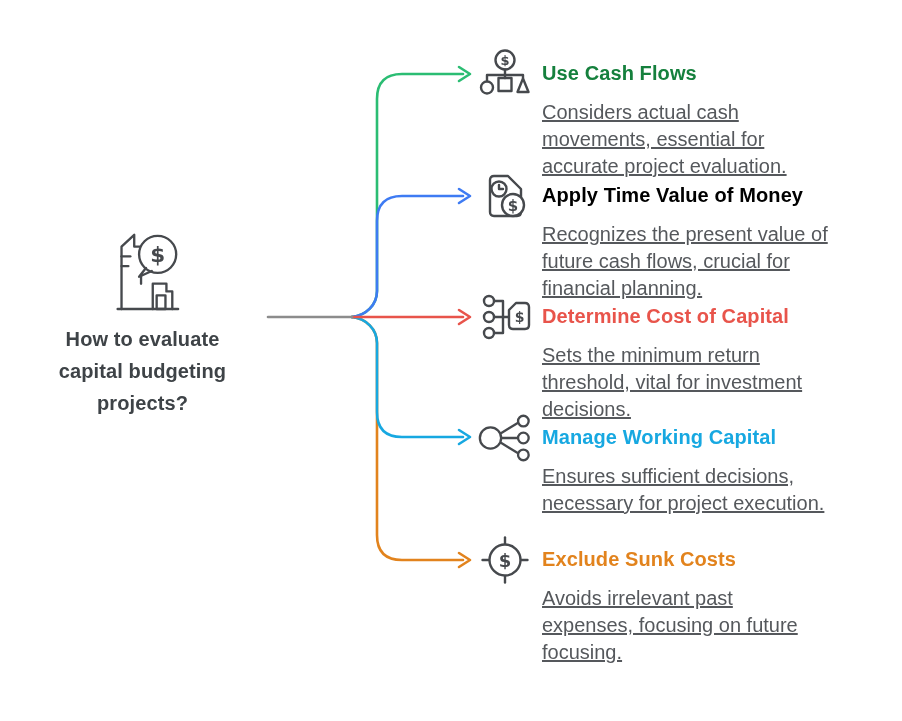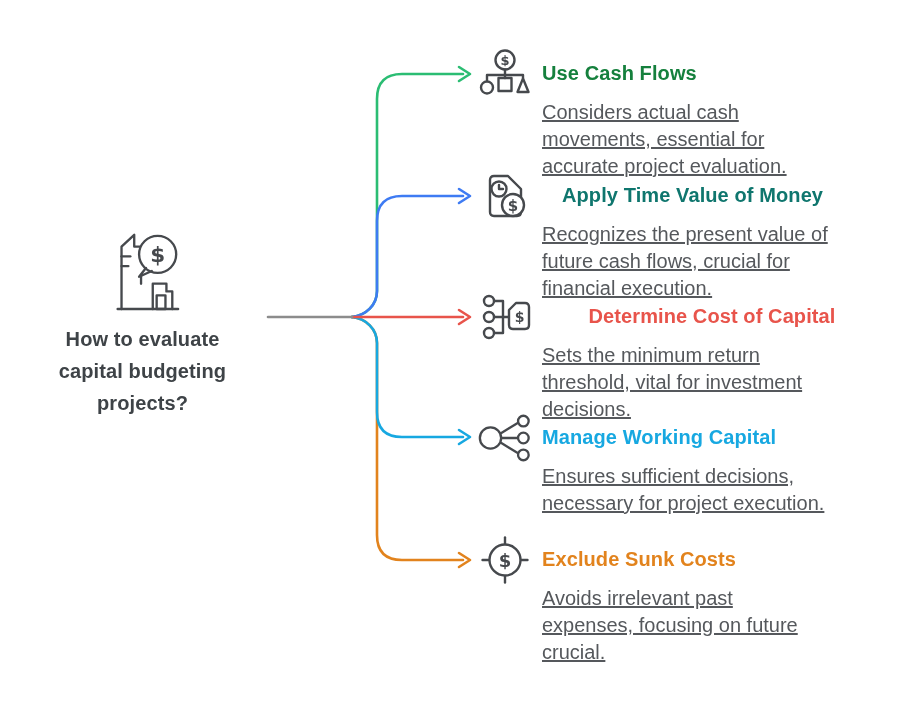--- a/index.html
+++ b/index.html
@@ -97,45 +97,45 @@
         <g class="icon-stroke">
           <path d="M12,43 V11 Q12,7 16,7 H30 L43,20 V43 Q43,47 39,47 H16 Q12,47 12,43 Z"></path>
           <circle cx="21" cy="20" r="7.5"></circle>
           <path d="M21,16 V20 H25"></path>
           <circle cx="35" cy="36" r="11" fill="#ffffff"></circle>
         </g>
         <text class="icon-dollar" x="35" y="41.5" font-size="15">$</text>
       </svg>
     </div>
     <div class="branch-texts">
-      <div class="branch-label" style="color: #0f766e; margin-left: 20px;">Apply Time Value of Money</div>
+      <div class="branch-label" style="color: #000000;">Apply Time Value of Money</div>
       <div class="branch-desc">
         <div>Recognizes the present value of</div>
         <div>future cash flows, crucial for</div>
-        <div>financial execution.</div>
+        <div>financial planning.</div>
       </div>
     </div>
   </div>
 
   <div class="branch" style="top:290px">
     <div class="branch-icon">
       <svg width="54" height="54" viewBox="0 0 54 54">
         <g class="icon-stroke">
           <path d="M16,11 H25 V43 H16"></path>
           <path d="M16,27 H31"></path>
           <circle cx="11" cy="11" r="5" fill="#ffffff"></circle>
           <circle cx="11" cy="27" r="5" fill="#ffffff"></circle>
           <circle cx="11" cy="43" r="5" fill="#ffffff"></circle>
           <path d="M38,13 L31,20 V35 Q31,39 35,39 H47 Q51,39 51,35 V17 Q51,13 47,13 Z" fill="#ffffff"></path>
         </g>
         <text class="icon-dollar" x="41.5" y="31.5" font-size="14">$</text>
       </svg>
     </div>
     <div class="branch-texts">
-      <div class="branch-label" style="color: rgb(232, 84, 75); text-align: center;">Determine Cost of Capital</div>
+      <div class="branch-label" style="color: rgb(232, 84, 75);">Determine Cost of Capital</div>
       <div class="branch-desc">
         <div>Sets the minimum return</div>
         <div>threshold, vital for investment</div>
         <div>decisions.</div>
       </div>
     </div>
   </div>
 
   <div class="branch" style="top:411px">
     <div class="branch-icon">
@@ -171,18 +171,18 @@
           <circle cx="27" cy="27" r="15.5" fill="#ffffff"></circle>
         </g>
         <text class="icon-dollar" x="27" y="33.5" font-size="18">$</text>
       </svg>
     </div>
     <div class="branch-texts">
       <div class="branch-label" style="color: rgb(226, 131, 29);">Exclude Sunk Costs</div>
       <div class="branch-desc">
         <div>Avoids irrelevant past</div>
         <div>expenses, focusing on future</div>
-        <div>crucial.</div>
+        <div>focusing.</div>
       </div>
     </div>
   </div>
 
 </div>
 
 </body></html>

